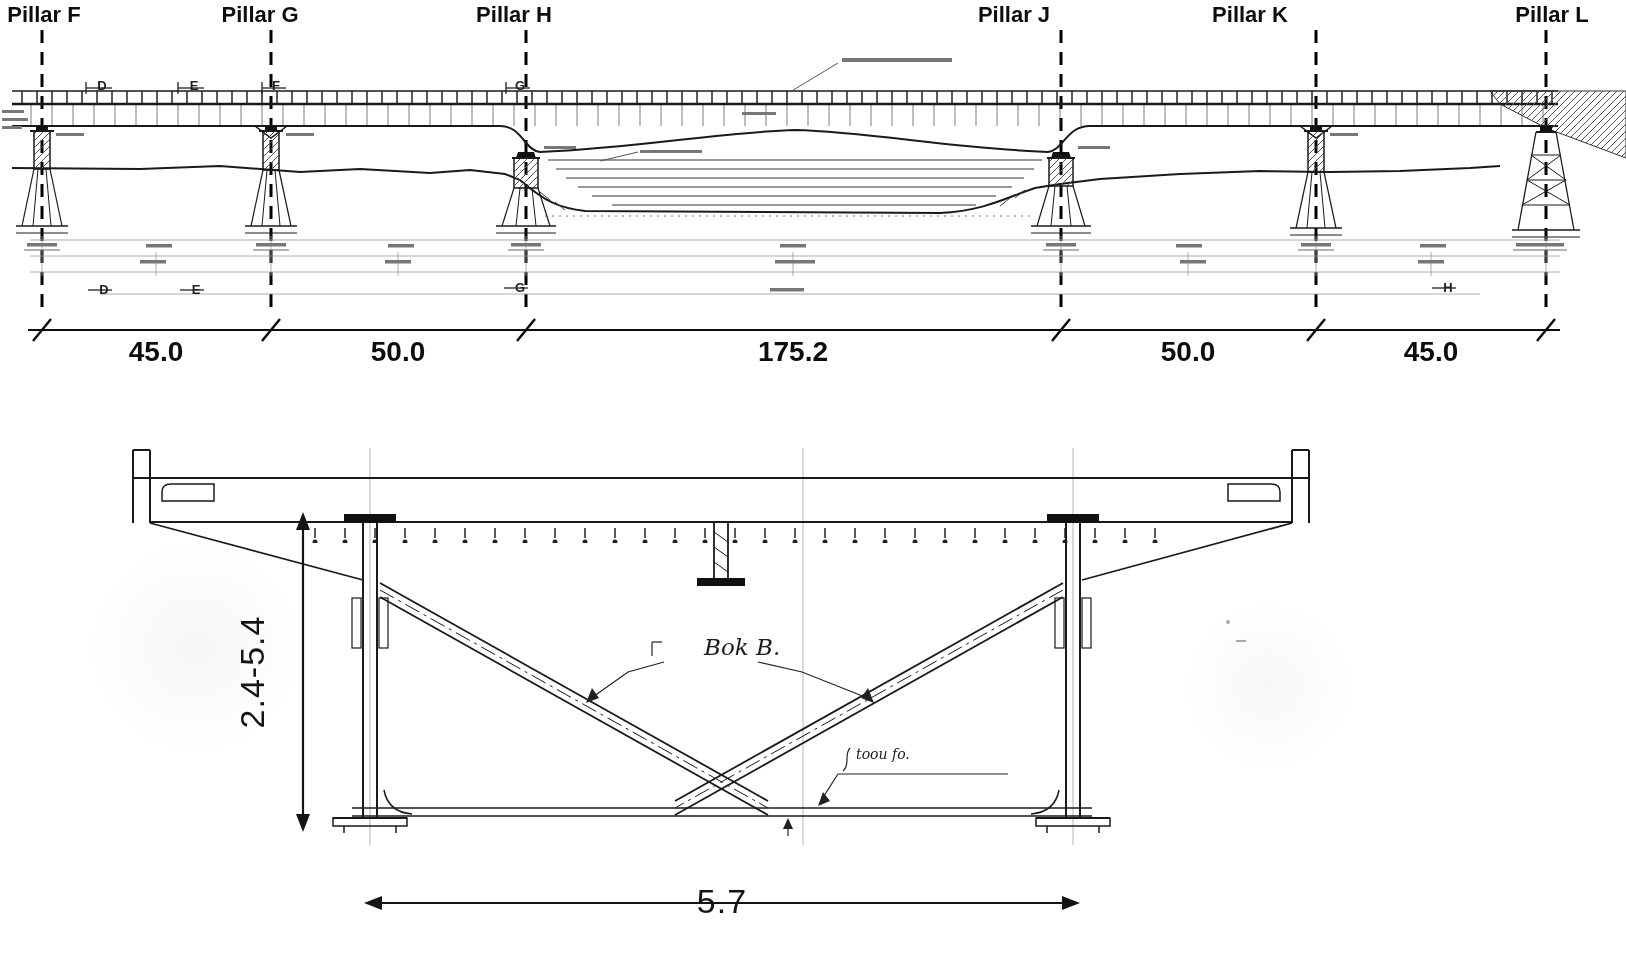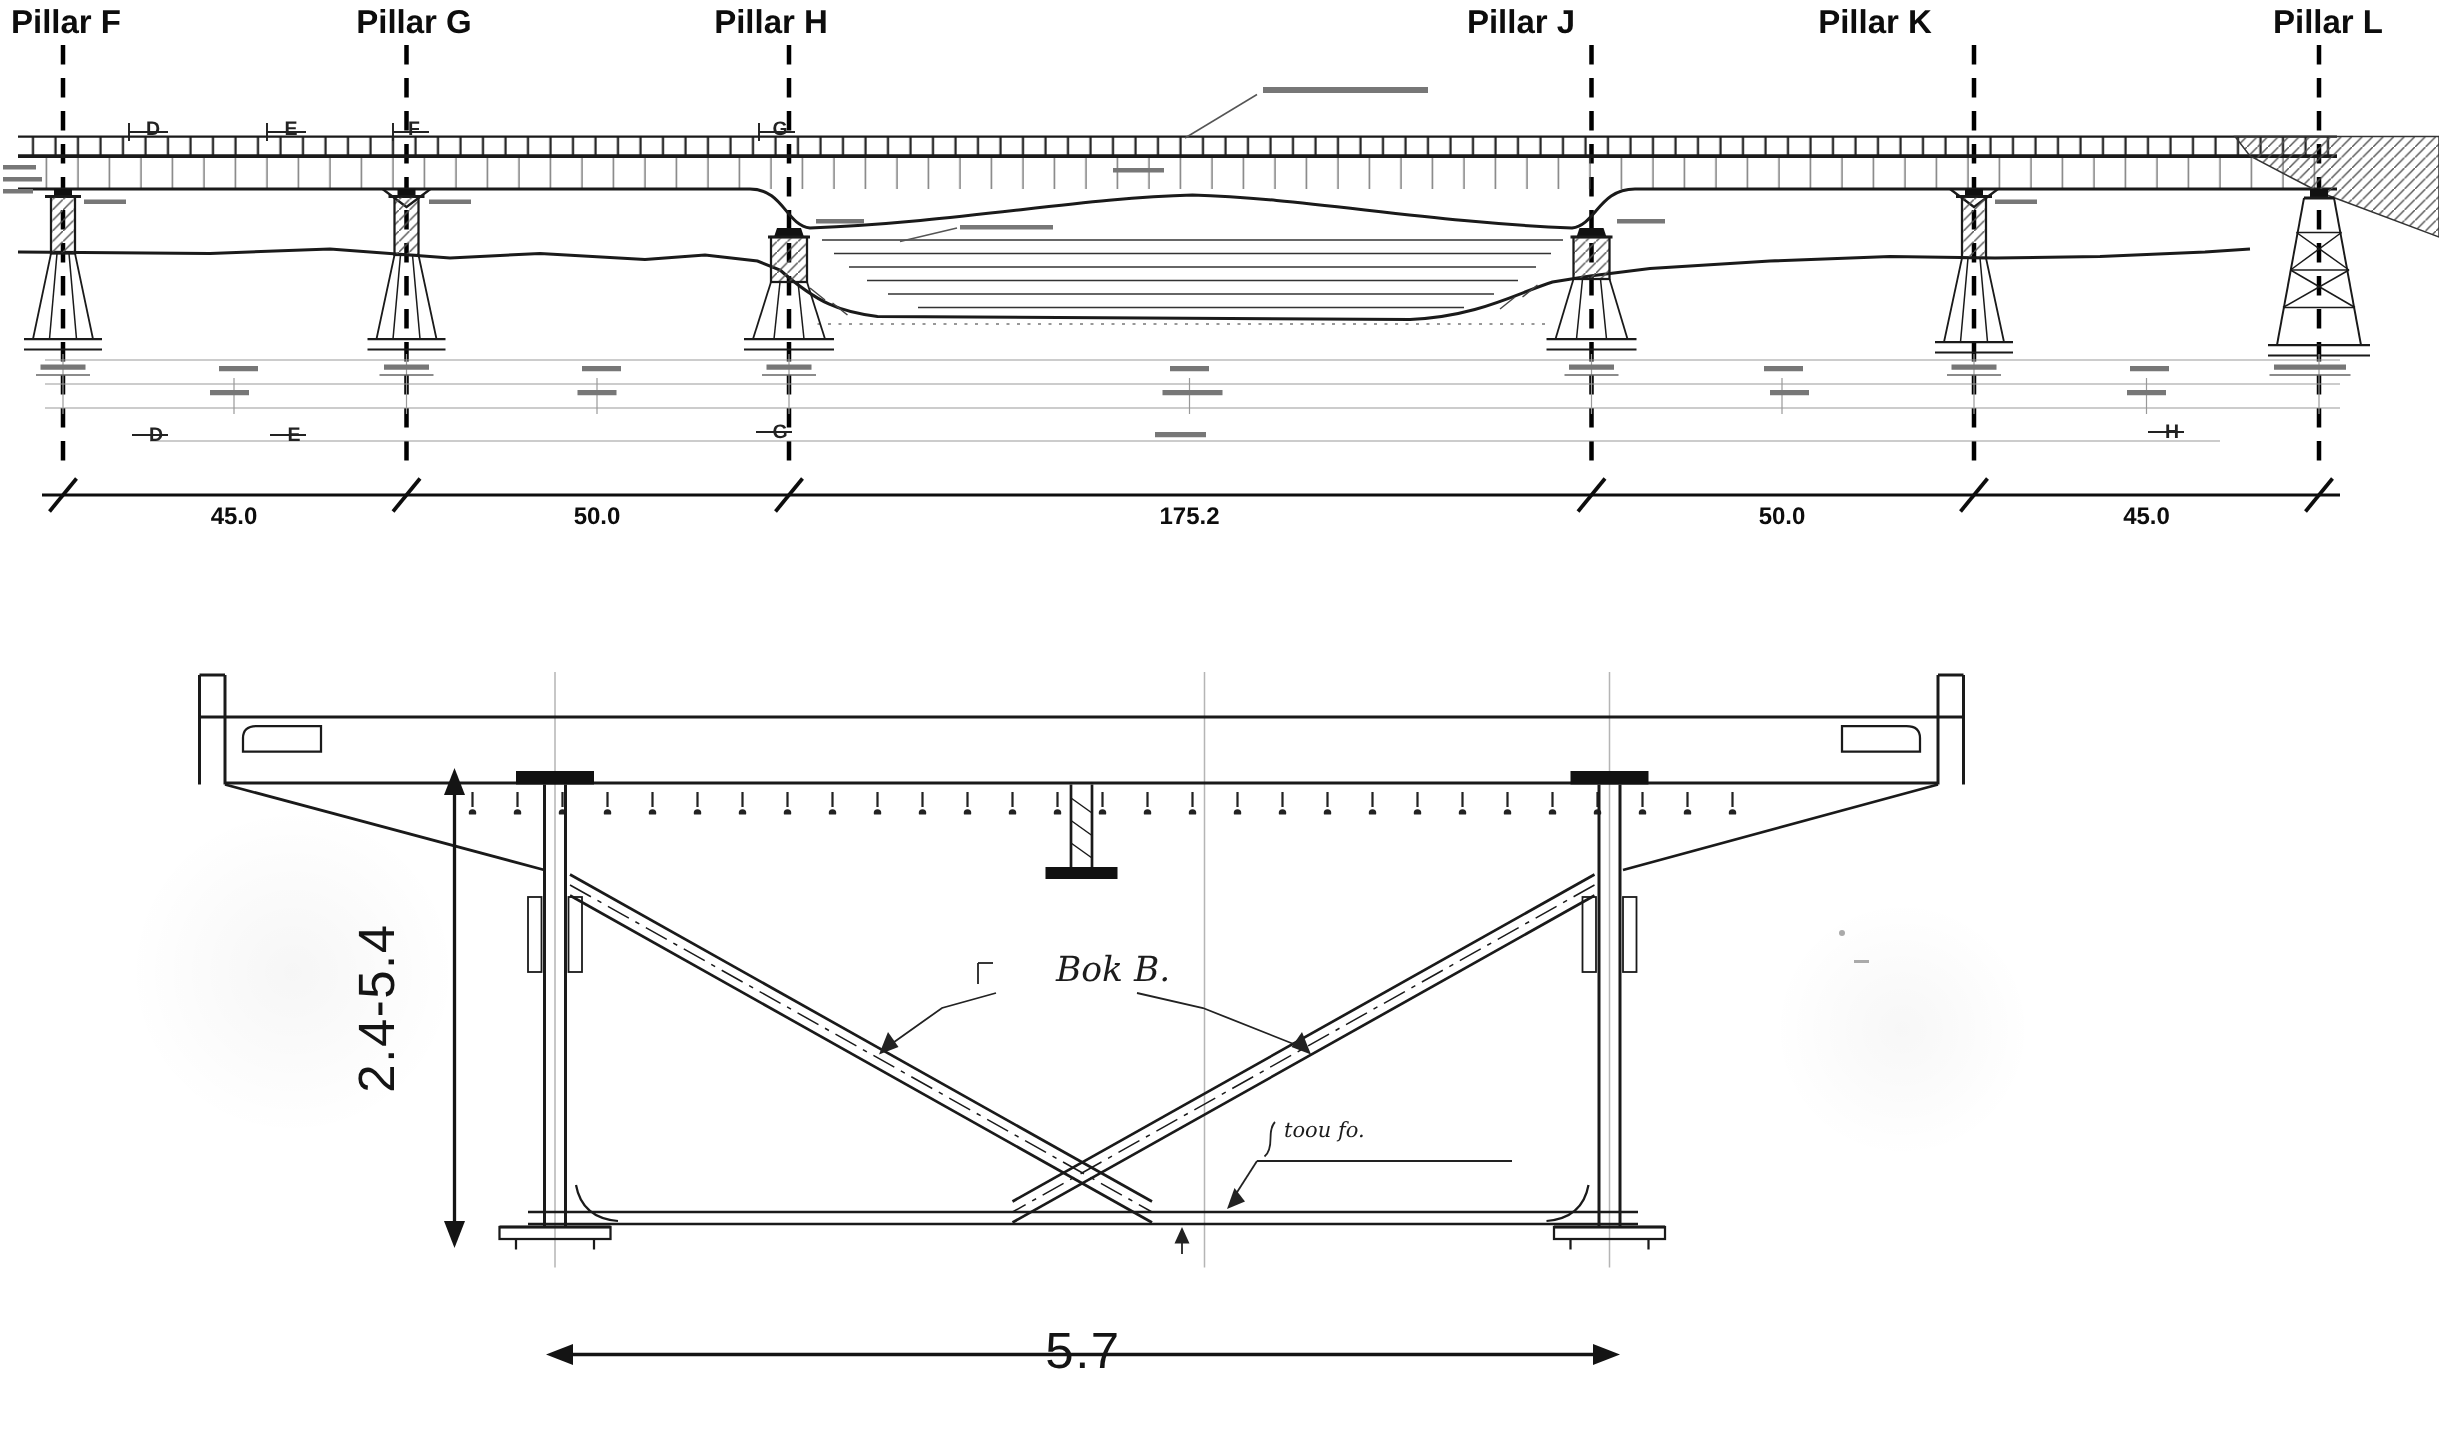--- a/index.html
+++ b/index.html
@@ -7,21 +7,21 @@
     position:relative;width:1626px;height:953px;overflow:hidden;
     background:#ffffff;
     background-image:
       radial-gradient(circle at 12% 68%, rgba(0,0,0,0.035), transparent 7%),
       radial-gradient(circle at 78% 72%, rgba(0,0,0,0.03), transparent 6%);
     font-family:"Liberation Sans", sans-serif;color:#111;
   }
   .drawing{position:absolute;left:0;top:0;}
   .lbl{position:absolute;white-space:nowrap;}
   .pillar-label{font-size:22px;font-weight:bold;transform:translateX(-50%);top:2px;color:#0d0d0d;}
-  .span-label{font-size:16px;font-weight:bold;transform:translateX(-50%);top:336px;color:#0d0d0d;}
+  .span-label{font-size:28px;font-weight:bold;transform:translateX(-50%);top:336px;color:#0d0d0d;}
   .marker{font-size:13px;font-weight:bold;color:#222;transform:translateX(-50%);}
   .dim-label{font-size:34px;color:#141414;letter-spacing:1px;}
   .dim-label.vert{left:252px;top:672px;transform:translate(-50%,-50%) rotate(-90deg);}
   .dim-label.horiz{left:722px;top:862px;transform:translateX(-50%);margin-top:20px;}
   .hand{font-family:"DejaVu Serif", serif;font-style:italic;color:#1c1c1c;}
   .note-bok{left:668px;top:634px;font-size:23px;margin-left:36px;}
   .note-toou{left:856px;top:746px;font-size:14px;}
 </style>
 </head>
 <body>
@@ -355,21 +355,21 @@
     </g>
 
     <g fill="#aaa" stroke="none">
       <circle cx="1228" cy="622" r="2"></circle>
       <rect x="1236" y="640" width="10" height="2"></rect>
     </g>
   </g>
 </svg>
 
 <div class="lbl pillar-label" style="left:44px">Pillar F</div>
-<div class="lbl pillar-label" style="left:276px">Pillar G</div>
+<div class="lbl pillar-label" style="left:260px">Pillar G</div>
 <div class="lbl pillar-label" style="left:514px">Pillar H</div>
 <div class="lbl pillar-label" style="left:1014px">Pillar J</div>
 <div class="lbl pillar-label" style="left:1250px">Pillar K</div>
 <div class="lbl pillar-label" style="left:1552px">Pillar L</div>
 
 <div class="lbl span-label" style="left:156px">45.0</div>
 <div class="lbl span-label" style="left:398px">50.0</div>
 <div class="lbl span-label" style="left:793px">175.2</div>
 <div class="lbl span-label" style="left:1188px">50.0</div>
 <div class="lbl span-label" style="left:1431px">45.0</div>

